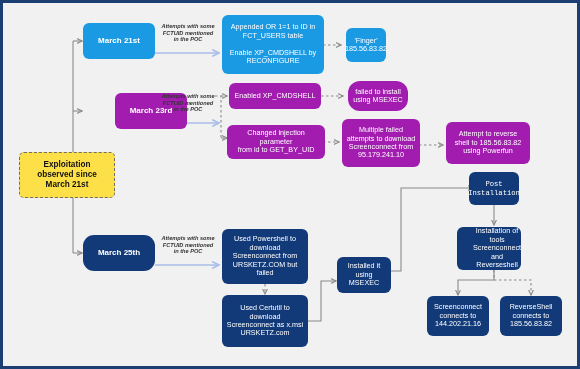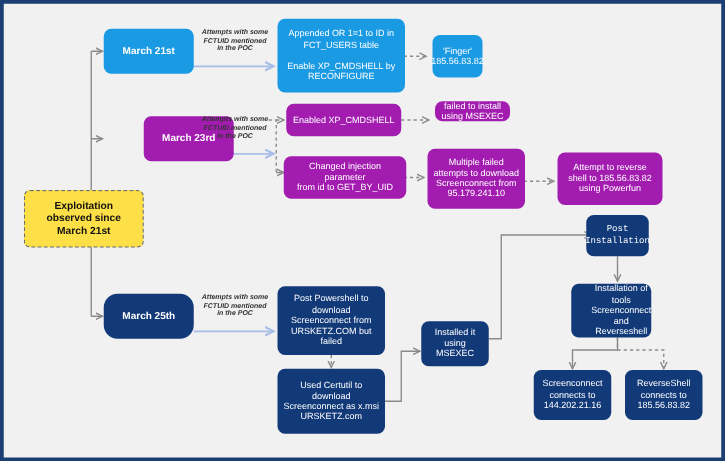--- a/index.html
+++ b/index.html
@@ -144,21 +144,21 @@
 FCT_USERS table
 
 Enable XP_CMDSHELL by
 RECONFIGURE</div>
 
   <div class="node cyan" style="left:343px; top:25px; width:40px; height:34px; font-size:7.2px;">'Finger'
 185.56.83.82</div>
 
   <div class="node mid" style="left:226px; top:80px; width:92px; height:26px; font-size:7.2px;">Enabled XP_CMDSHELL</div>
 
-  <div class="node mid" style="left:345px; top:78px; width:60px; height:16px; font-size:7.2px;">failed to install
+  <div class="node mid" style="left:345px; top:78px; width:60px; height:30px; font-size:7.2px;border-radius:12px;">failed to install
 using MSEXEC</div>
 
   <div class="node mid" style="left:224px; top:122px; width:98px; height:34px; font-size:7.2px;">Changed injection parameter
 from id to GET_BY_UID</div>
 
   <div class="node mid" style="left:339px; top:116px; width:78px; height:48px; font-size:7.2px;">Multiple failed
 attempts to download
 Screenconnect from
 95.179.241.10</div>
 
@@ -174,21 +174,21 @@
 Reverseshell</div>
 
   <div class="node navy" style="left:424px; top:293px; width:62px; height:40px; font-size:7.2px;">Screenconnect
 connects to
 144.202.21.16</div>
 
   <div class="node navy" style="left:497px; top:293px; width:62px; height:40px; font-size:7.2px;">ReverseShell
 connects to
 185.56.83.82</div>
 
-  <div class="node navy" style="left:219px; top:226px; width:86px; height:55px; font-size:7.2px;">Post Powershell to
+  <div class="node navy" style="left:219px; top:226px; width:86px; height:55px; font-size:7.2px;">Used Powershell to
 download
 Screenconnect from
 URSKETZ.COM but failed</div>
 
   <div class="node navy" style="left:219px; top:292px; width:86px; height:52px; font-size:7.2px;">Used Certutil to
 download
 Screenconnect as x.msi
 URSKETZ.com</div>
 
   <div class="node navy" style="left:334px; top:254px; width:54px; height:36px; font-size:7.2px;">Installed it

